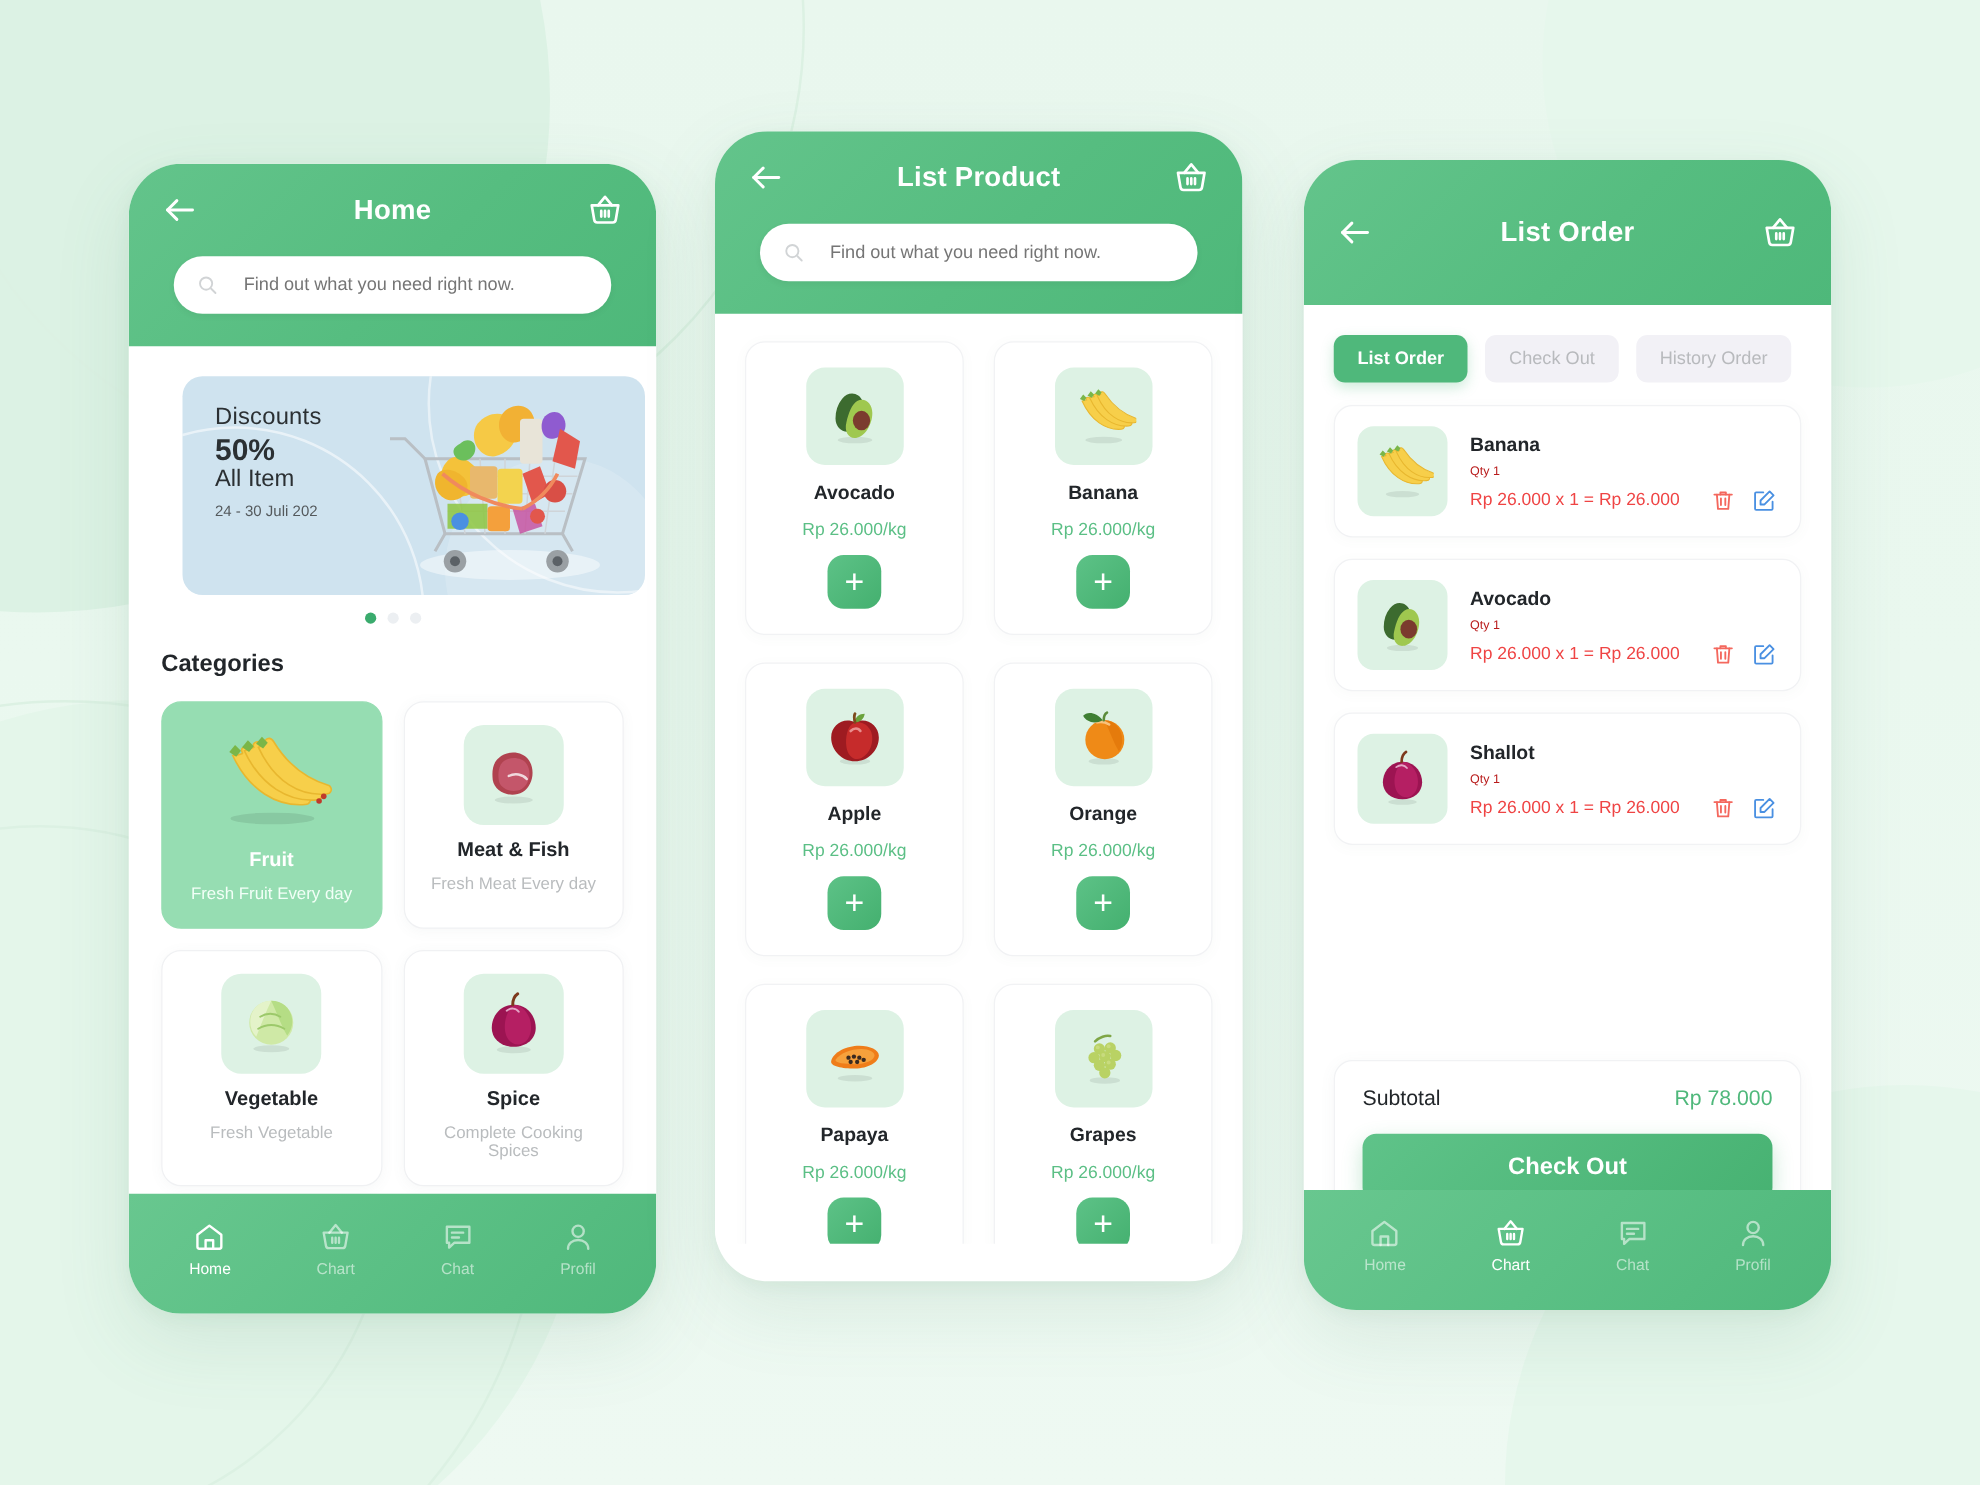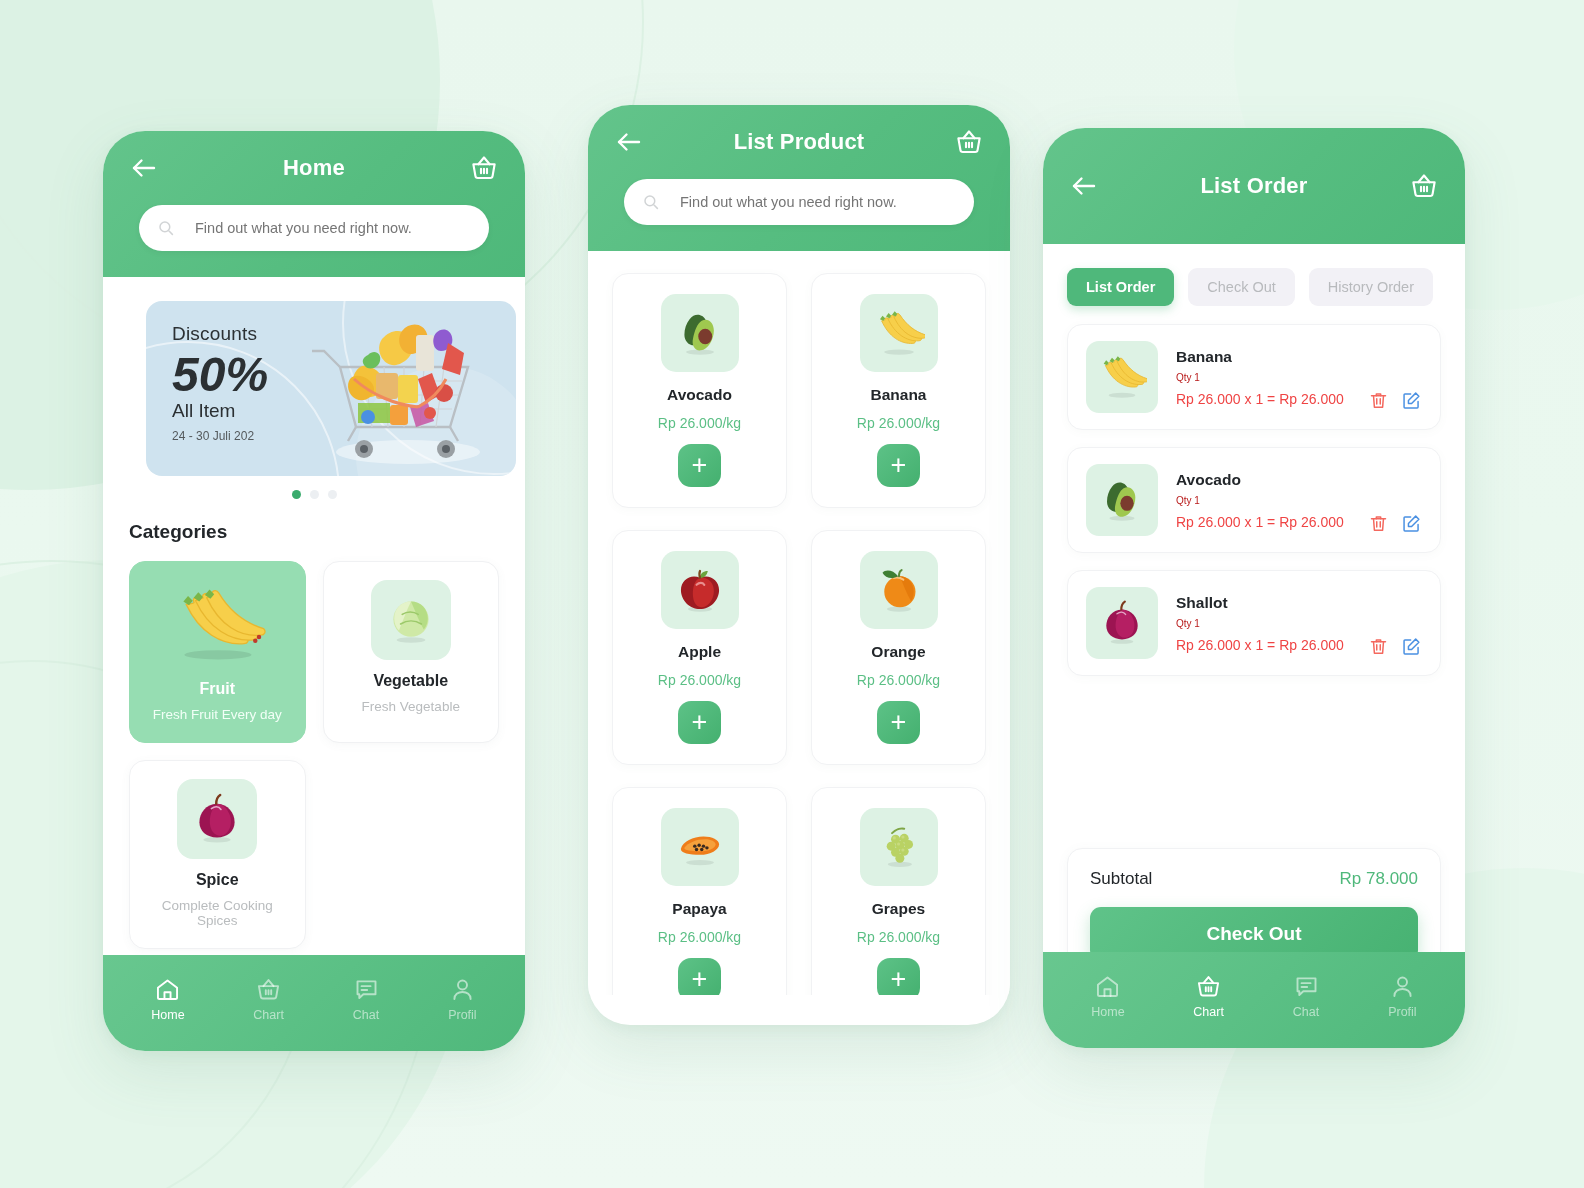--- a/index.html
+++ b/index.html
@@ -24,21 +24,21 @@
   
   .phone{
     position:absolute;z-index:2;
     width:422px;height:920px;
     background:#ffffff;
     border-radius:42px;
     overflow:hidden;
     box-shadow:0 22px 60px rgba(80,140,105,.13), 0 4px 14px rgba(80,140,105,.07);
   }
   #phone-home{left:103px;top:131px;}
-  #phone-product{left:572px;top:105px;margin-left:16px;}
+  #phone-product{left:572px;top:105px;}
   #phone-order{left:1043px;top:128px;}
 
   .phone-inner{position:relative;width:100%;height:100%;}
 
   
   .app-header{
     background:linear-gradient(135deg,#63c48b 0%,#56bd80 55%,#4eb87a 100%);
     color:#fff;position:relative;
   }
   .header-row{display:flex;align-items:center;height:74px;padding:0 26px;position:relative;}
@@ -66,21 +66,21 @@
   .banner-rail{display:flex;gap:16px;padding-left:43px;}
   .banner{
     flex:0 0 370px;height:175px;border-radius:16px;
     background:#cfe3ef;position:relative;overflow:hidden;
   }
   .banner .arc1{position:absolute;width:300px;height:300px;border-radius:50%;border:2px solid rgba(255,255,255,.55);left:-110px;top:40px;}
   .banner .arc2{position:absolute;width:300px;height:300px;border-radius:50%;border:2px solid rgba(255,255,255,.5);right:-130px;top:-130px;}
   .banner .disc{position:absolute;width:180px;height:180px;border-radius:50%;background:rgba(255,255,255,.16);right:-20px;bottom:-70px;}
   .banner-txt{position:absolute;left:26px;top:22px;color:#2b3033;}
   .banner-txt .d1{font-size:19px;letter-spacing:.2px;}
-  .banner-txt .d2{font-size:48px;font-weight:bold;line-height:1.12;margin-top:3px;font-style:italic;}
+  .banner-txt .d2{font-size:24px;font-weight:bold;line-height:1.12;margin-top:3px;}
   .banner-txt .d3{font-size:19px;margin-top:-2px;}
   .banner-txt .d4{font-size:12px;margin-top:7px;color:#54595c;}
   .cart-illu{position:absolute;right:8px;top:8px;width:210px;height:160px;}
   .banner-peek{flex:0 0 370px;height:175px;border-radius:16px;background:#cfe3ef;position:relative;overflow:hidden;}
   .banner-peek .arc3{position:absolute;width:260px;height:260px;border-radius:50%;border:2px solid rgba(255,255,255,.5);left:-60px;top:30px;}
 
   .dots{display:flex;justify-content:center;gap:9px;margin-top:14px;}
   .dot{width:9px;height:9px;border-radius:50%;background:#eceff2;}
   .dot.active{background:#3aab6d;}
 
@@ -309,20 +309,32 @@
             <g fill="#c0392b">
                   <circle cx="96" cy="63" r="2.4"></circle>
                   <circle cx="100" cy="59" r="2.4"></circle>
                 </g>
           </svg>
         </div>
         <div class="cat-name">Fruit</div>
         <div class="cat-desc">Fresh Fruit Every day</div>
       </div>
 
+      <div class="cat-card">
+        <div class="cat-thumb">
+          <svg viewBox="0 0 70 70" width="56" height="56">
+            <ellipse cx="35" cy="60" rx="19" ry="3.5" fill="#000" opacity=".08"></ellipse>
+            <path d="M20 18c8-8 24-7 30 2 7 10 4 26-6 32-12 7-28 0-30-12-1-9 0-17 6-22z" fill="#b0424f"></path>
+            <path d="M24 22c7-6 19-5 24 2 5 8 3 20-5 25-9 5-22 0-23-9-1-7 0-14 4-18z" fill="#c4566a"></path>
+            <path d="M30 36c6-3 14-2 18 3" stroke="#f0d8dd" stroke-width="2.5" fill="none" stroke-linecap="round"></path>
+          </svg>
+        </div>
+        <div class="cat-name">Meat &amp; Fish</div>
+        <div class="cat-desc">Fresh Meat Every day</div>
+      </div>
 
       <div class="cat-card">
         <div class="cat-thumb">
           <svg viewBox="0 0 70 70" width="56" height="56">
             <ellipse cx="35" cy="60" rx="18" ry="3.5" fill="#000" opacity=".08"></ellipse>
             <circle cx="35" cy="34" r="22" fill="#cfe9a6"></circle>
             <path d="M35 12c12 0 21 9 21 21 0 5-2 10-5 14-6-10-10-22-16-35z" fill="#b5dd85"></path>
             <path d="M35 12c-12 0-21 9-21 21 0 6 2 11 6 15 5-12 9-24 15-36z" fill="#e4f3c9"></path>
             <path d="M24 28c6-4 14-4 20 0M22 40c8-5 18-5 26 0" stroke="#9cc96a" stroke-width="2" fill="none" stroke-linecap="round"></path>
           </svg>

